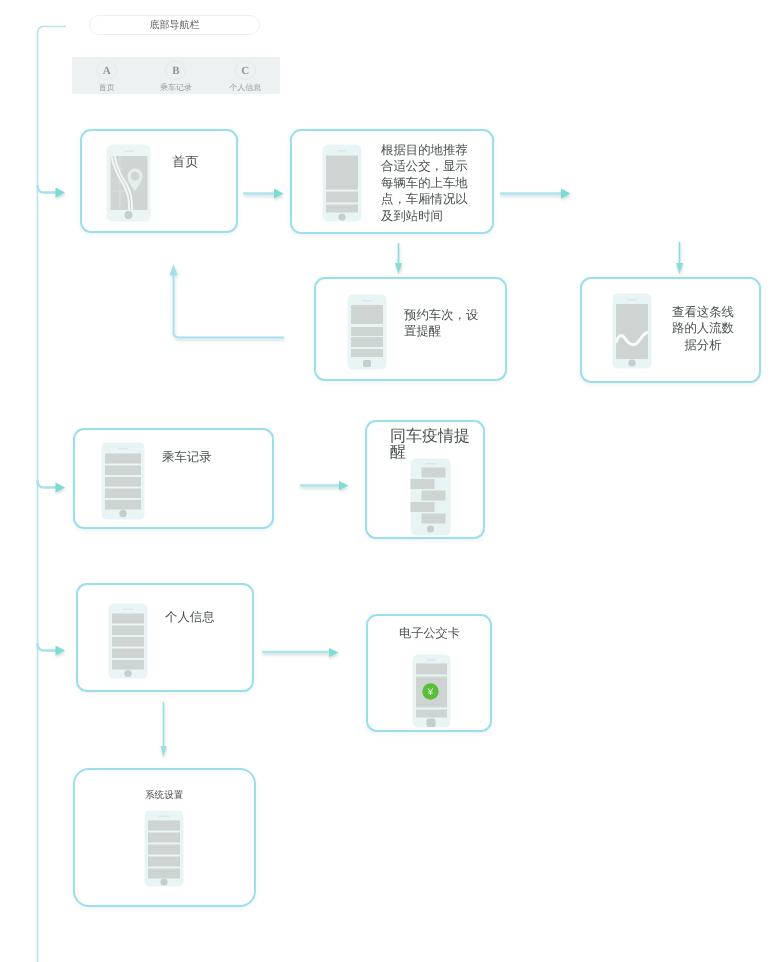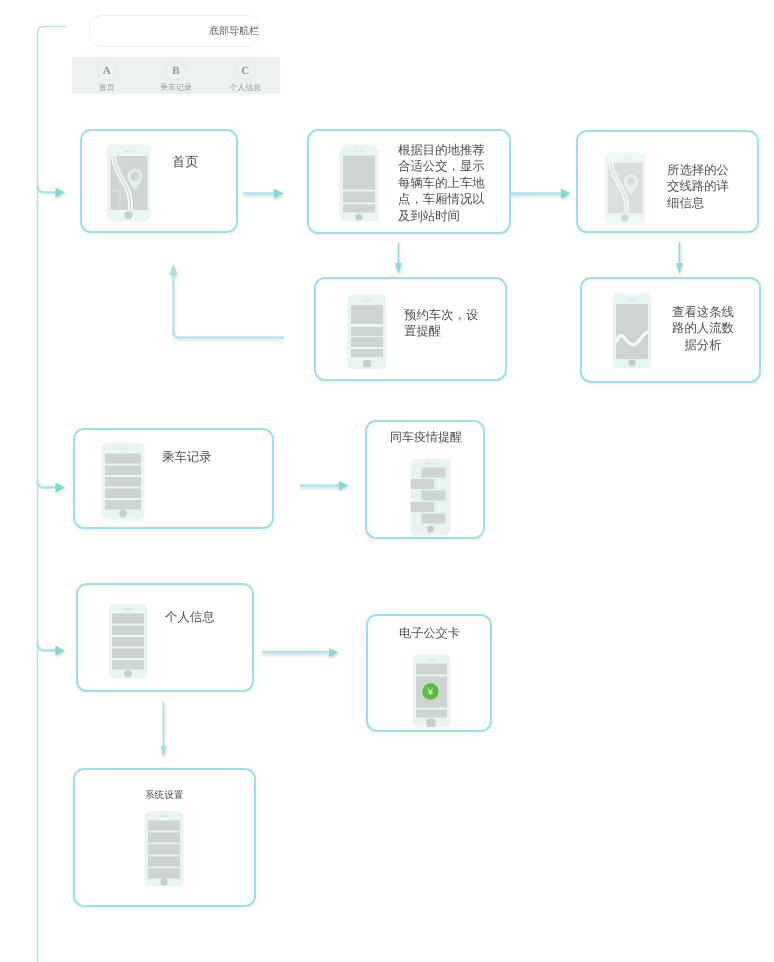--- a/index.html
+++ b/index.html
@@ -77,21 +77,21 @@
       <path d="M262 652 L331 652" fill="none" stroke="#aee5ec" stroke-width="2.6"></path>
       <path d="M329 648 L338.5 652.5 L329 657 Z" fill="#7fdcd6"></path>
     </g>
 
     <g filter="url(#softsh)">
       <path d="M163.5 702 L163.5 746" fill="none" stroke="#9fdfe4" stroke-width="1.6"></path>
       <path d="M160.5 746 L163.5 757 L166.5 746 Z" fill="#9fdce4"></path>
     </g>
   </svg>
 
-  <div class="pill" style="left:89px;top:15px;width:171px;height:32px;justify-content:flex-end;">
+  <div class="pill" style="left:89px;top:15px;width:171px;height:20px;">
     <span>底部导航栏</span>
   </div>
 
   <div class="navbar" style="left:72px;top:57px;width:208px;height:37px;">
     <div class="navcell">
       <div class="navbadge">A</div>
       <div class="navlabel">首页</div>
     </div>
     <div class="navcell">
       <div class="navbadge">B</div>
@@ -114,48 +114,30 @@
           <path d="M14 12 V66"></path>
       </g>
       <path d="M5.5 12 C7.5 24, 12 32, 17.5 41 C22.5 49.5, 23.5 58, 23 66" stroke="#f1f8f7" stroke-width="1.9" fill="none"></path>
       <path d="M8.8 12 C10.8 24, 15.5 32, 21 41 C25.5 49, 26.4 58, 26 66" stroke="#f1f8f7" stroke-width="1.9" fill="none"></path>
       <path d="M29 24.5 a7.6 7.6 0 0 1 7.6 7.6 c0 5.7 -7.6 14.8 -7.6 14.8 c0 0 -7.6 -9.1 -7.6 -14.8 a7.6 7.6 0 0 1 7.6 -7.6 z" fill="#e4eeec"></path>
       <circle cx="29" cy="32.2" r="4.4" fill="#cfd5d3"></circle>
       <circle cx="22.5" cy="71" r="4" fill="#c6cdcb"></circle>
     </svg>
     <div class="ntext" style="left:90px;top:23px;font-size:13.2px;">首页</div>
   </div>
-  <div class="box" style="left:307px;top:129px;width:204px;height:105px;">
+  <div class="box" style="left:290px;top:129px;width:204px;height:105px;">
     <svg class="phone" style="left:30px;top:13px;" width="40" height="78" viewBox="0 0 40 78">
       <rect x="0.5" y="0.5" width="39" height="77" rx="5.5" fill="#e9f5f4"></rect>
       <rect x="15" y="6.2" width="10" height="1.4" rx="0.7" fill="#dbe6e4"></rect>
       <rect x="4" y="11.5" width="32" height="34" fill="#ced4d2"></rect>
       <rect x="4" y="47.5" width="32" height="11" fill="#ced4d2"></rect>
       <rect x="4" y="60.5" width="32" height="8" fill="#ced4d2"></rect>
       <circle cx="20" cy="73" r="3.6" fill="#c6cdcb"></circle>
     </svg>
     <div class="ntext" style="left:89px;top:11px;width:94px;">根据目的地推荐合适公交，显示每辆车的上车地点，车厢情况以及到站时间</div>
-  </div>
-  <div class="box" style="left:576px;top:130px;width:183px;height:103px;">
-    <svg class="phone" style="left:26px;top:19px;opacity:0.76;" width="42" height="74" viewBox="0 0 45 78">
-      <rect x="0.6" y="0.6" width="43.8" height="76.8" rx="5.5" fill="#eaf5f4"></rect>
-      <rect x="18" y="6.5" width="10" height="1.4" rx="0.7" fill="#dee8e6"></rect>
-      <rect x="4.5" y="12" width="37" height="54" fill="#cfd5d3"></rect>
-      <g stroke="#d8e2e0" stroke-width="1" fill="none">
-        <path d="M4.5 25 H18"></path>
-          <path d="M4.5 47 H19"></path>
-          <path d="M14 12 V66"></path>
-      </g>
-      <path d="M5.5 12 C7.5 24, 12 32, 17.5 41 C22.5 49.5, 23.5 58, 23 66" stroke="#f1f8f7" stroke-width="1.9" fill="none"></path>
-      <path d="M8.8 12 C10.8 24, 15.5 32, 21 41 C25.5 49, 26.4 58, 26 66" stroke="#f1f8f7" stroke-width="1.9" fill="none"></path>
-      <path d="M29 24.5 a7.6 7.6 0 0 1 7.6 7.6 c0 5.7 -7.6 14.8 -7.6 14.8 c0 0 -7.6 -9.1 -7.6 -14.8 a7.6 7.6 0 0 1 7.6 -7.6 z" fill="#e4eeec"></path>
-      <circle cx="29" cy="32.2" r="4.4" fill="#cfd5d3"></circle>
-      <circle cx="22.5" cy="71" r="4" fill="#c6cdcb"></circle>
-    </svg>
-    <div class="ntext" style="left:89px;top:30px;width:68px;">所选择的公交线路的详细信息</div>
   </div>
   <div class="box" style="left:314px;top:277px;width:193px;height:104px;padding-left:36px;">
     <svg class="phone" style="left:31px;top:15px;" width="40" height="76" viewBox="0 0 40 76">
       <rect x="0.5" y="0.5" width="39" height="75" rx="5" fill="#e9f5f4"></rect>
       <rect x="15" y="6" width="10" height="1.4" rx="0.7" fill="#dbe6e4"></rect>
       <rect x="4" y="11" width="32" height="19" fill="#ced4d2"></rect>
       <rect x="4" y="33" width="32" height="9" fill="#ced4d2"></rect>
       <rect x="4" y="43" width="32" height="10" fill="#ced4d2"></rect>
       <rect x="4" y="55" width="32" height="8" fill="#ced4d2"></rect>
       <rect x="16" y="66" width="8" height="7" rx="1.6" fill="#c6cdcb"></rect>
@@ -179,21 +161,21 @@
       <rect x="4" y="11.5" width="36" height="10" fill="#ced4d2"></rect>
       <rect x="4" y="23.5" width="36" height="9.5" fill="#ced4d2"></rect>
       <rect x="4" y="35" width="36" height="9.5" fill="#ced4d2"></rect>
       <rect x="4" y="46.5" width="36" height="9.5" fill="#ced4d2"></rect>
       <rect x="4" y="58" width="36" height="9.5" fill="#ced4d2"></rect>
       <circle cx="22" cy="71.5" r="3.7" fill="#c6cdcb"></circle>
     </svg>
     <div class="ntext" style="left:87px;top:19px;font-size:12.4px;">乘车记录</div>
   </div>
   <div class="box" style="left:365px;top:420px;width:120px;height:119px;">
-    <div class="ntext" style="left:23px;top:7px;font-size:12px;">同车疫情提醒</div>
+    <div class="ntext" style="left:23px;top:7px;font-size:16px;">同车疫情提醒</div>
     <svg class="phone" style="left:36px;top:36px;overflow:visible;" width="48" height="78" viewBox="-7 0 48 78">
       <rect x="0.5" y="0.5" width="40" height="77" rx="5.5" fill="#e7f4f3"></rect>
       <rect x="15" y="5" width="11" height="1.4" rx="0.7" fill="#dbe6e4"></rect>
       <rect x="11.5" y="9.5" width="24" height="10" fill="#ced4d2"></rect>
       <rect x="0.5" y="21" width="24" height="10" fill="#ced4d2"></rect>
       <rect x="11.5" y="32.5" width="24" height="10" fill="#ced4d2"></rect>
       <rect x="0.5" y="44" width="24" height="10" fill="#ced4d2"></rect>
       <rect x="11.5" y="55.5" width="24" height="10" fill="#ced4d2"></rect>
       <circle cx="20.5" cy="71" r="3.6" fill="#c6cdcb"></circle>
     </svg>
@@ -217,21 +199,21 @@
       <rect x="0.5" y="0.5" width="38" height="73" rx="5.5" fill="#e9f5f4"></rect>
       <rect x="14.5" y="5" width="10" height="1.4" rx="0.7" fill="#dbe6e4"></rect>
       <rect x="4" y="9.5" width="31" height="11" fill="#ced4d2"></rect>
       <rect x="4" y="22.5" width="31" height="31" fill="#ced4d2"></rect>
       <circle cx="18.5" cy="37.5" r="8.2" fill="#5bbd39"></circle>
       <text x="18.5" y="41.2" font-size="9.6" fill="#f4fff0" text-anchor="middle" font-family="'Liberation Sans',sans-serif">¥</text>
       <rect x="4" y="55.5" width="31" height="8" fill="#ced4d2"></rect>
       <rect x="14.5" y="64.5" width="9" height="8.5" rx="2" fill="#c6cdcb"></rect>
     </svg>
   </div>
-  <div class="box" style="left:73px;top:768px;width:183px;height:139px;">
+  <div class="box" style="left:73px;top:768px;width:183px;height:139px;border-radius:16px;">
     <div class="ntext" style="left:70px;top:20px;font-size:9.6px;line-height:12px;">系统设置</div>
     <svg class="phone" style="left:69px;top:40px;" width="40" height="77" viewBox="0 0 40 77">
       <rect x="0.5" y="0.5" width="39" height="76" rx="5.5" fill="#e9f5f4"></rect>
       <rect x="14.5" y="5.5" width="11" height="1.4" rx="0.7" fill="#dbe6e4"></rect>
       <rect x="4" y="10.5" width="32" height="10" fill="#ced4d2"></rect>
       <rect x="4" y="22.5" width="32" height="10" fill="#ced4d2"></rect>
       <rect x="4" y="34.5" width="32" height="10" fill="#ced4d2"></rect>
       <rect x="4" y="46.5" width="32" height="10" fill="#ced4d2"></rect>
       <rect x="4" y="58.5" width="32" height="10" fill="#ced4d2"></rect>
       <circle cx="20" cy="72" r="3.6" fill="#c6cdcb"></circle>

